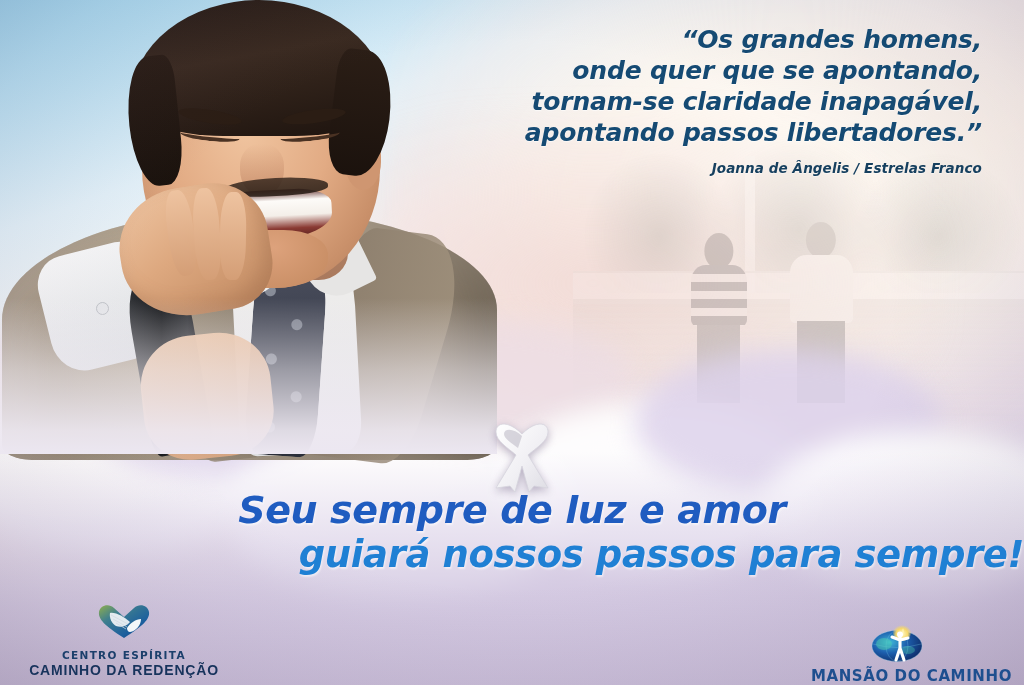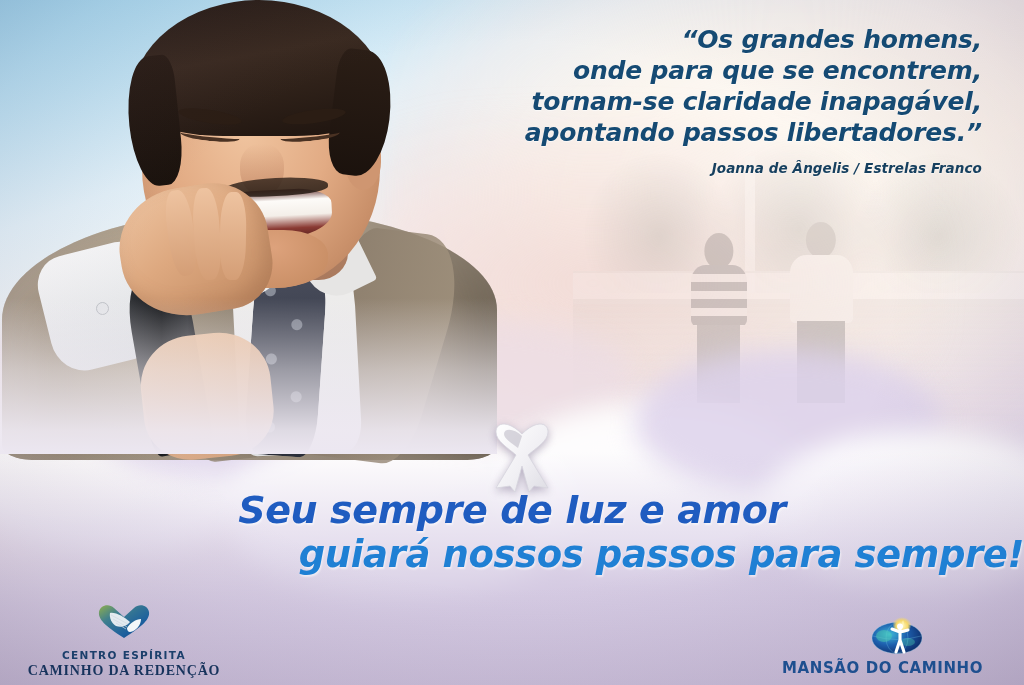--- a/index.html
+++ b/index.html
@@ -371,35 +371,35 @@
   .hl-1 { font-size: 40px; color: #2635a8; text-shadow: 1px 2px 2px rgba(255,255,255,0.55); }
   .hl-2 { font-size: 38px; color: #1f5cc0; margin-top: 7px; text-shadow: 1px 2px 2px rgba(255,255,255,0.55); }
   .hl-3 { font-size: 37px; color: #1f80d4; margin-top: 7px; text-shadow: 1px 2px 2px rgba(255,255,255,0.55); text-align: right; }
 
   
   .logo-left {
     position: absolute; left: 14px; bottom: 6px;
     width: 220px; text-align: center; z-index: 65;
   }
   .logo-right {
-    position: absolute; right: 12px; bottom: 8px;
-    width: 230px; text-align: left; z-index: 65;
+    position: absolute; right: 12px; bottom: 0;
+    width: 230px; text-align: right; z-index: 65;
   }
   .logo-mark { display: block; margin: 0 auto 3px; }
   .logo-txt-sm {
     font-family: "DejaVu Sans", sans-serif;
     font-weight: bold;
     font-size: 10.5px;
     letter-spacing: 1.3px;
     color: #1b3f6b;
     line-height: 13px;
     margin-top: 9px;
   }
   .logo-txt-lg {
-    font-family: Liberation Serif, serif;
+    font-family: Liberation Sans, sans-serif;
     font-weight: bold;
     font-size: 14px;
     letter-spacing: 0.8px;
     color: #17335c;
     line-height: 17px;
   }
   .logo-txt-mansao {
     font-family: "DejaVu Sans", sans-serif;
     font-weight: bold;
     font-size: 15px;
@@ -479,21 +479,21 @@
     <div class="p-layer p-finger f2"></div>
     <div class="p-layer p-finger f3"></div>
     <div class="portrait-fade"></div>
   </div>
 
   <div class="bottom-fade"></div>
   <div class="vignette"></div>
 
   <div class="quote">
     <div class="quote-line">“Os grandes homens,</div>
-    <div class="quote-line">onde para que se encontrem,</div>
+    <div class="quote-line">onde quer que se apontando,</div>
     <div class="quote-line">tornam-se claridade inapagável,</div>
     <div class="quote-line">apontando passos libertadores.”</div>
     <div class="quote-attr">Joanna de Ângelis / Estrelas Franco</div>
   </div>
 
   <svg class="ribbon" viewBox="0 0 76 84">
     <defs>
       <linearGradient id="rbG" x1="0" y1="0" x2="1" y2="1">
         <stop offset="0%" stop-color="#ffffff"></stop>
         <stop offset="55%" stop-color="#f1f0f4"></stop>

